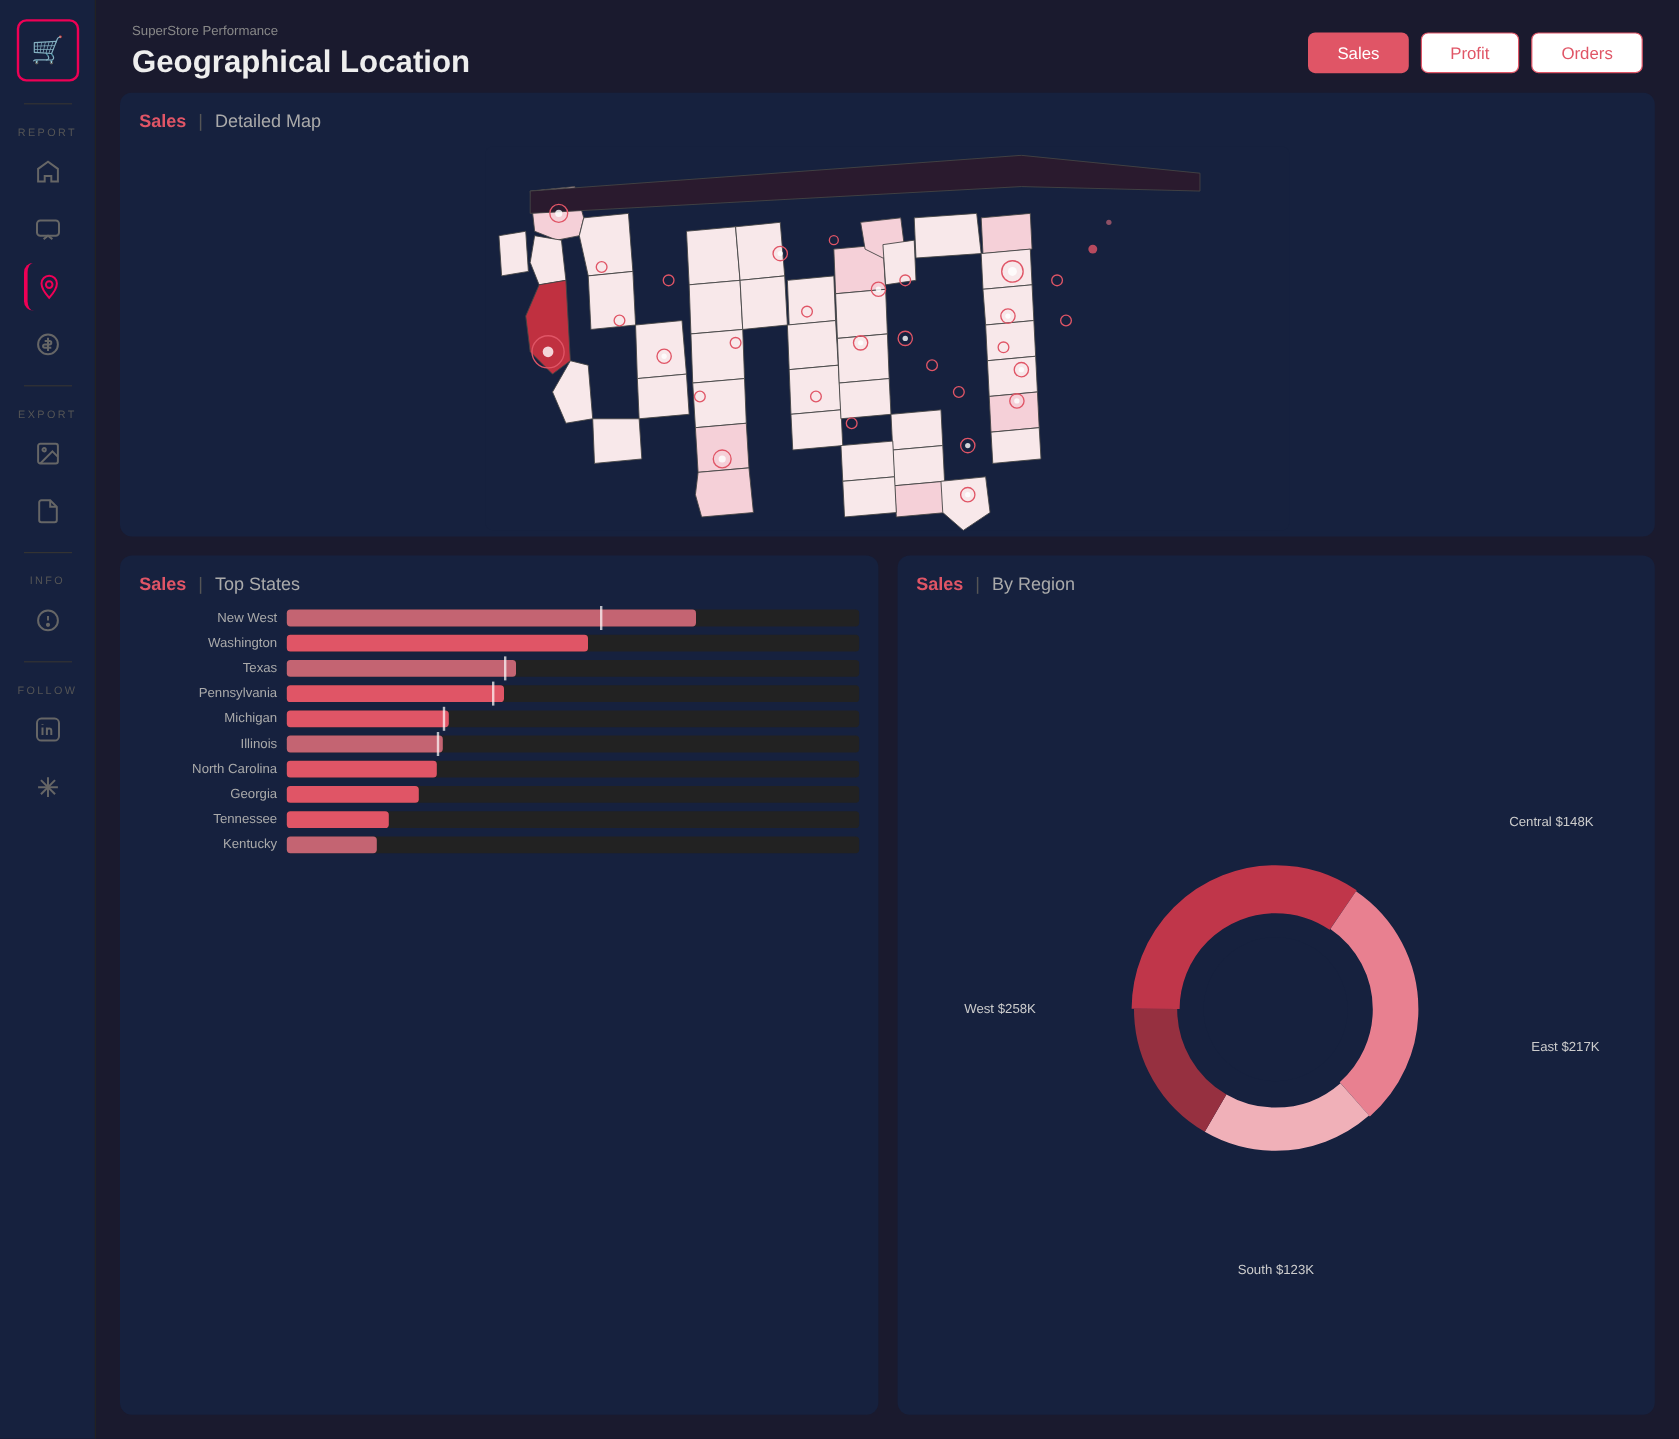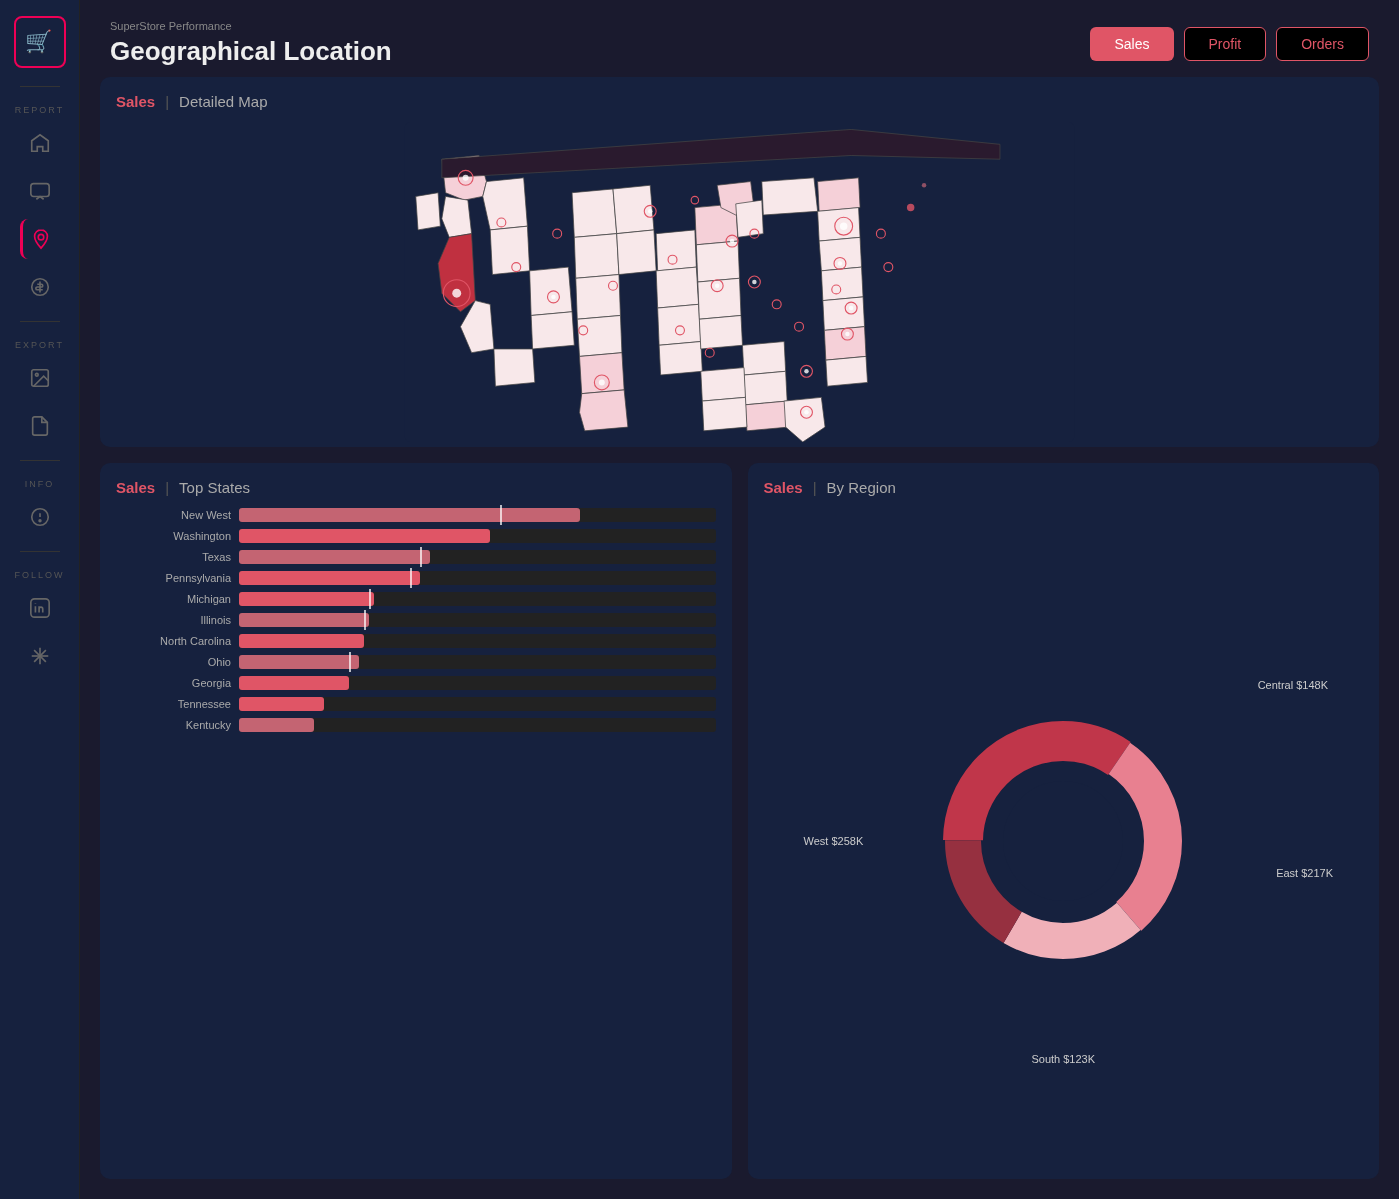--- a/index.html
+++ b/index.html
@@ -99,21 +99,21 @@
     }
     .header-btn {
       padding: 8px 24px;
       border: none;
       border-radius: 6px;
       font-size: 14px;
       cursor: pointer;
       font-weight: 500;
     }
     .header-btn.active { background: #e05566; color: #fff; }
-    .header-btn.inactive { background: #000000; color: #e05566; border: 1px solid #e05566; }
+    .header-btn.inactive { background: #ffffff; color: #e05566; border: 1px solid #e05566; }
 
     
     .content {
       flex: 1;
       overflow-y: auto;
       padding: 0 20px 20px;
       display: flex;
       flex-direction: column;
       gap: 16px;
     }
@@ -529,27 +529,20 @@
                 <div class="bar-marker" style="left: 26.3158%;"></div>
               </div>
             </div>
             <div class="bar-row">
               <div class="bar-label">North Carolina</div>
               <div class="bar-track">
                 <div class="bar-fill" style="width: 26.3158%;"></div>
               </div>
             </div>
             <div class="bar-row">
-              <div class="bar-label">Ohio</div>
-              <div class="bar-track">
-                <div class="bar-fill lighter" style="width: 25.2632%;"></div>
-                <div class="bar-marker" style="left: 23.1579%;"></div>
-              </div>
-            </div>
-            <div class="bar-row">
               <div class="bar-label">Georgia</div>
               <div class="bar-track">
                 <div class="bar-fill" style="width: 23.1579%;"></div>
               </div>
             </div>
             <div class="bar-row">
               <div class="bar-label">Tennessee</div>
               <div class="bar-track">
                 <div class="bar-fill" style="width: 17.8947%;"></div>
               </div>

